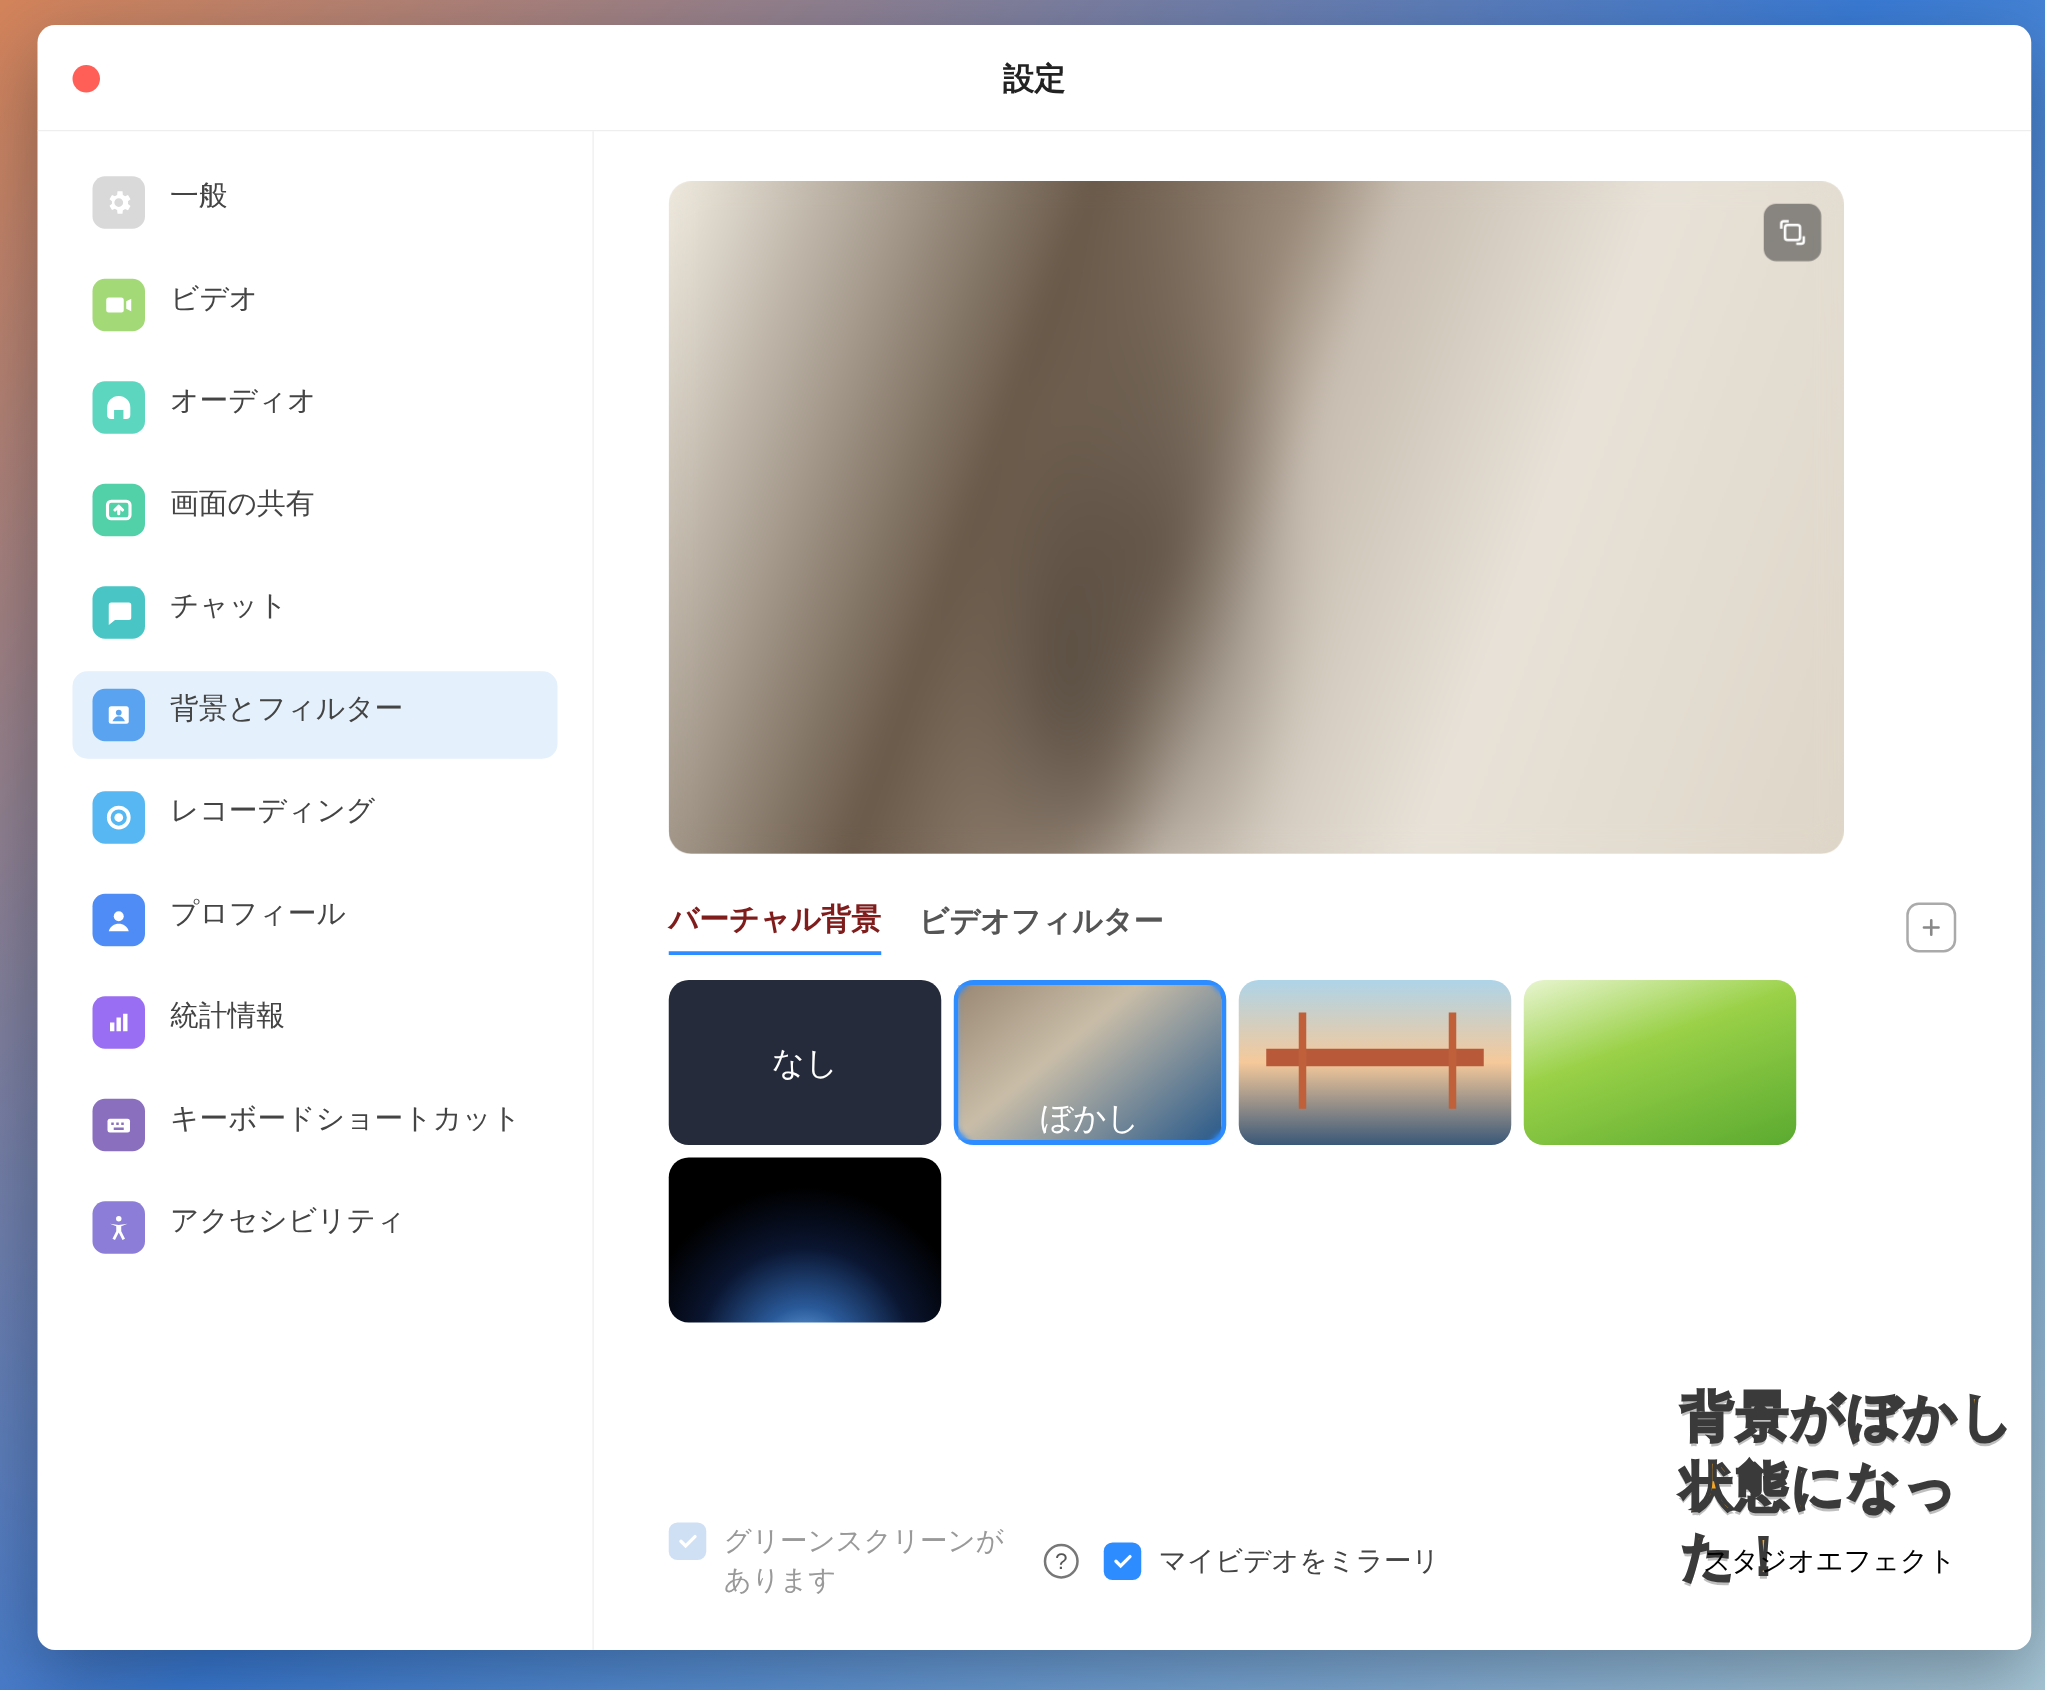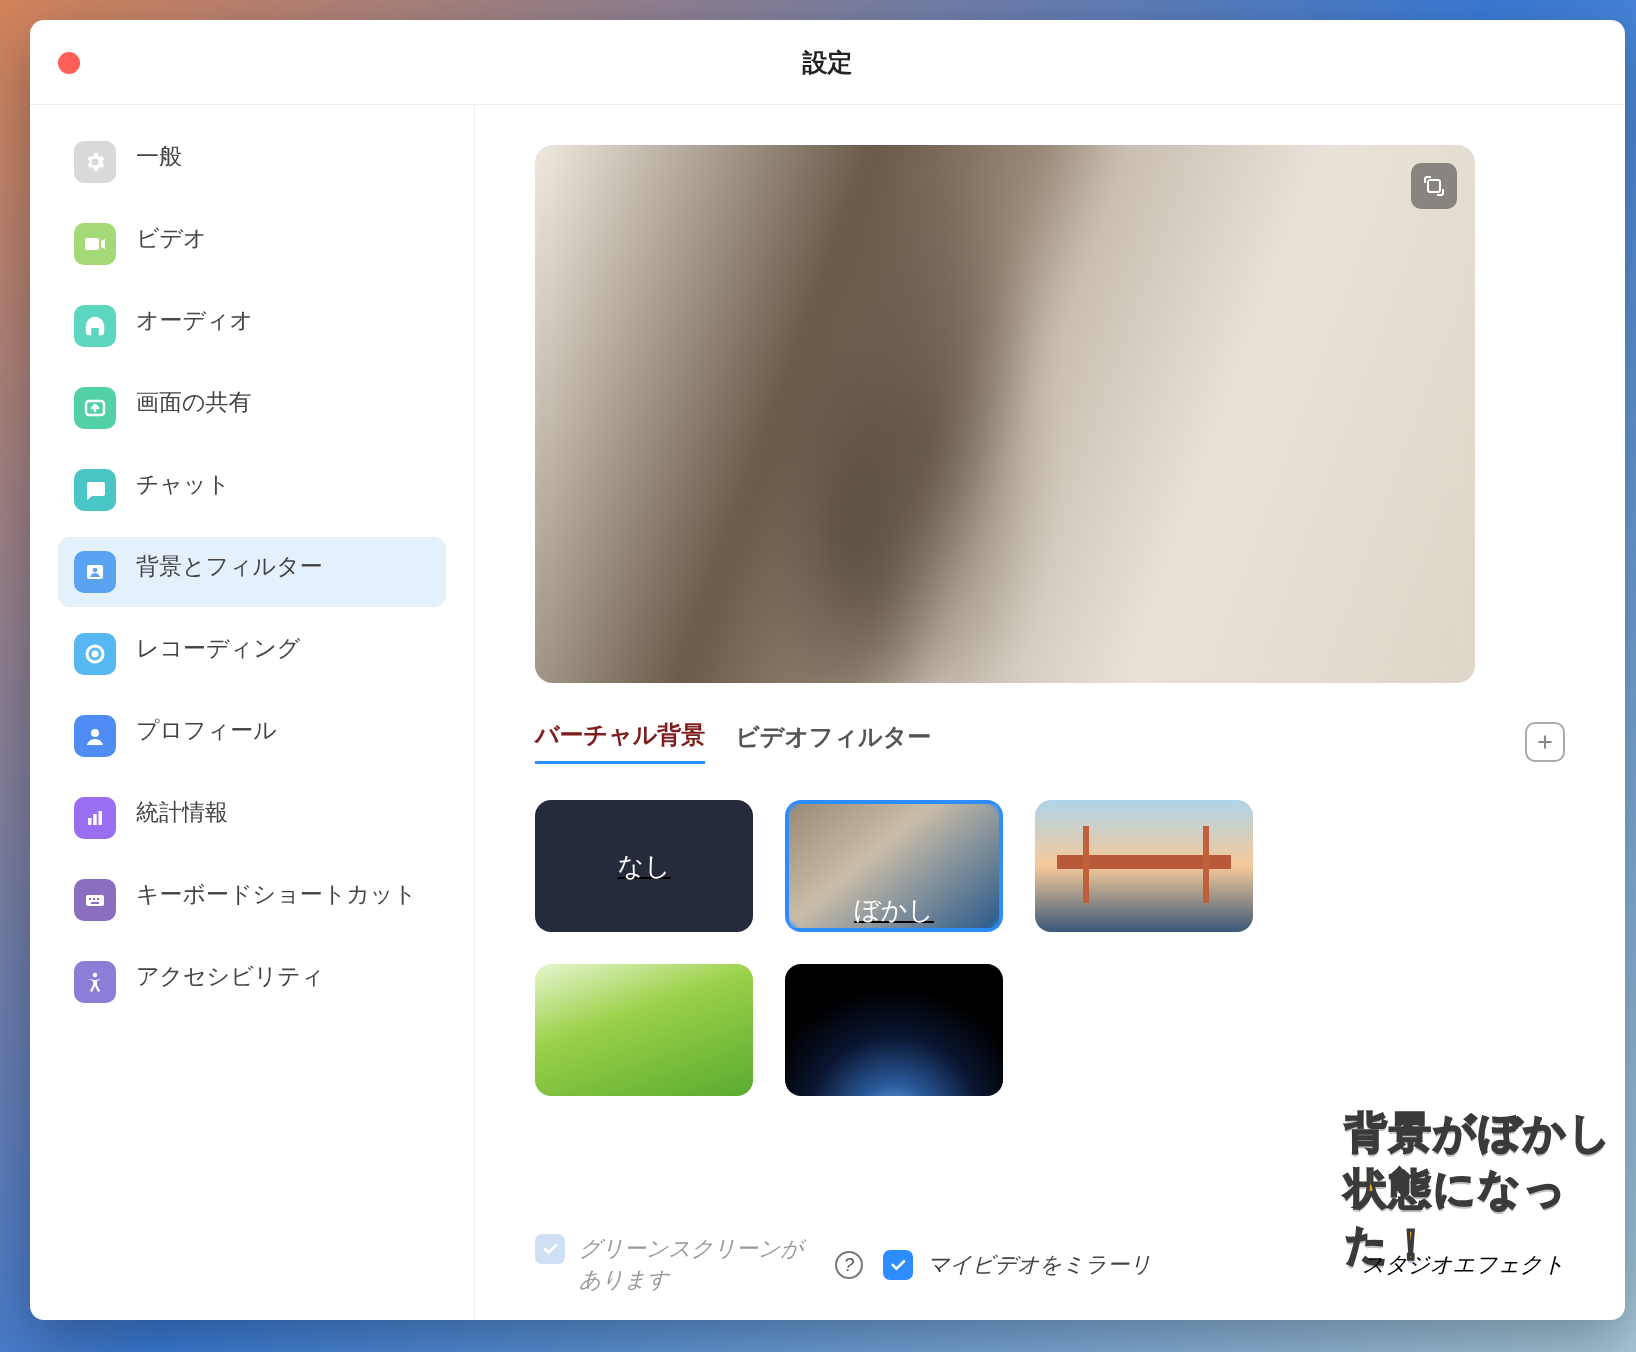--- a/index.html
+++ b/index.html
@@ -143,24 +143,23 @@
       display: flex;
       align-items: center;
       justify-content: center;
       color: #888;
       font-size: 26px;
       cursor: pointer;
     }
     .bg-grid {
       display: flex;
       flex-wrap: wrap;
-      gap: 32px;
-      margin-top: 36px;
+      gap: 10px;
+      margin-top: 20px;
       width: 950px;
-      text-decoration: underline;
     }
     .bg-option {
       width: 218px;
       height: 132px;
       border-radius: 16px;
       display: flex;
       align-items: center;
       justify-content: center;
       cursor: pointer;
       font-size: 26px;
@@ -200,29 +199,28 @@
       top: 1000px;
       font-size: 42px;
       font-weight: 800;
       color: #f5a623;
       -webkit-text-stroke: 2px #3a3a3a;
       text-shadow: 0 3px 0 rgba(0,0,0,0.25);
       letter-spacing: 2px;
     }
     .bottom-row {
       position: absolute;
-      bottom: 24px;
+      bottom: 40px;
       left: 60px;
       right: 60px;
       display: flex;
       align-items: center;
       gap: 20px;
       font-size: 22px;
       color: #999;
-      font-style: italic;
     }
     .checkbox {
       width: 30px;
       height: 30px;
       border-radius: 7px;
       display: inline-flex;
       align-items: center;
       justify-content: center;
       flex-shrink: 0;
     }

